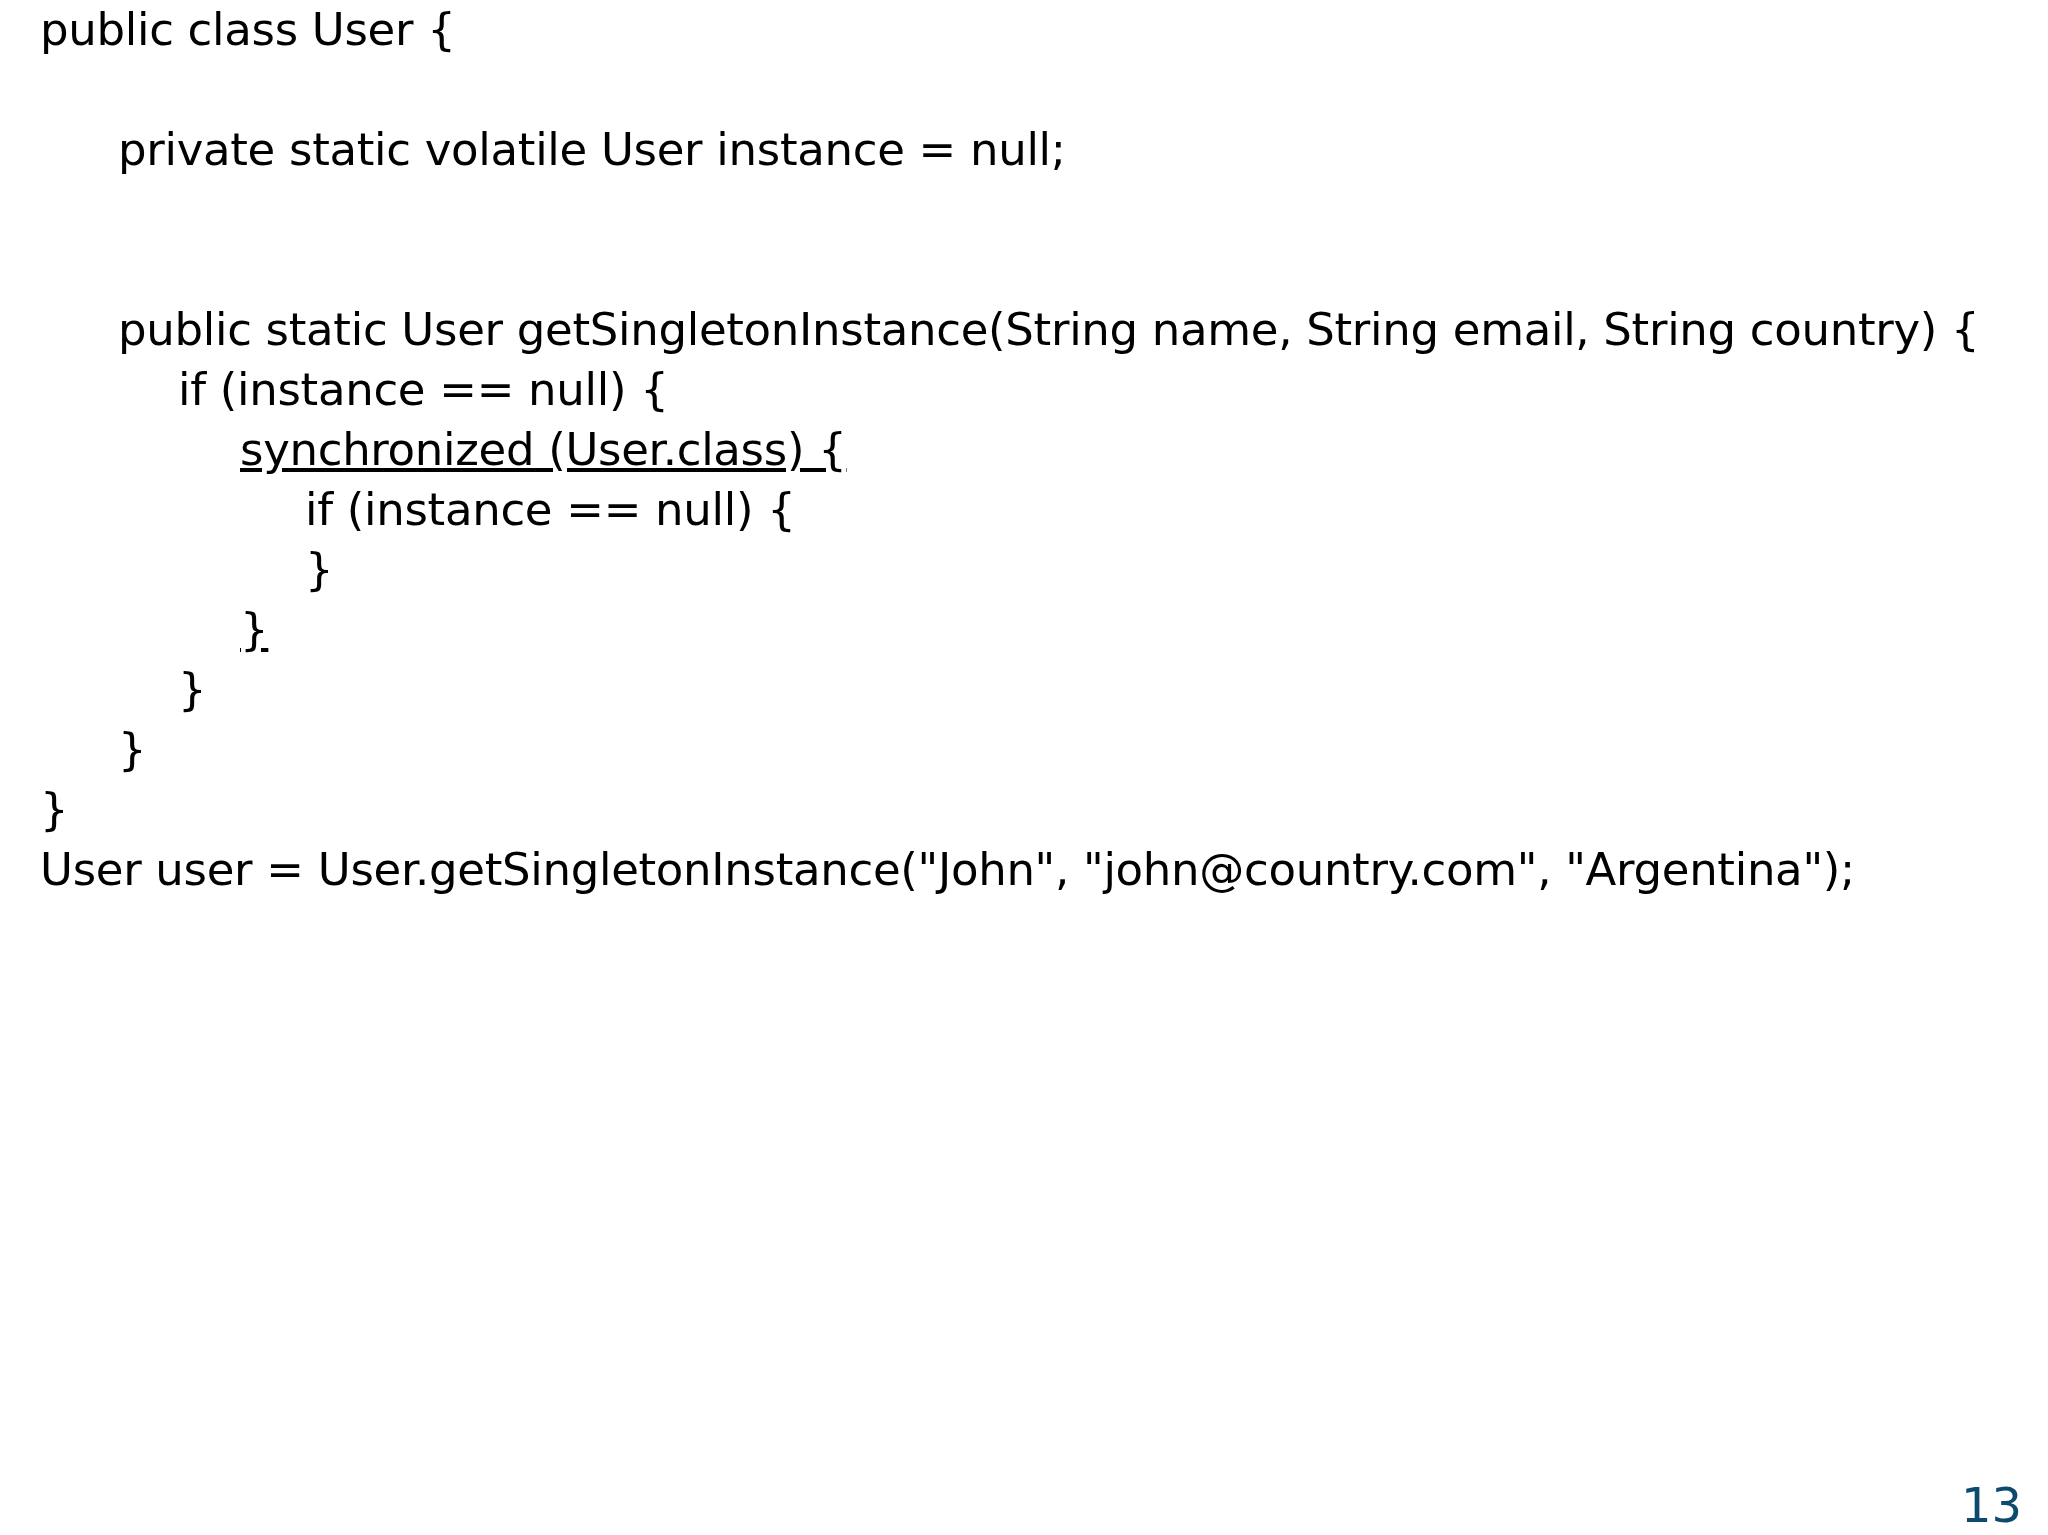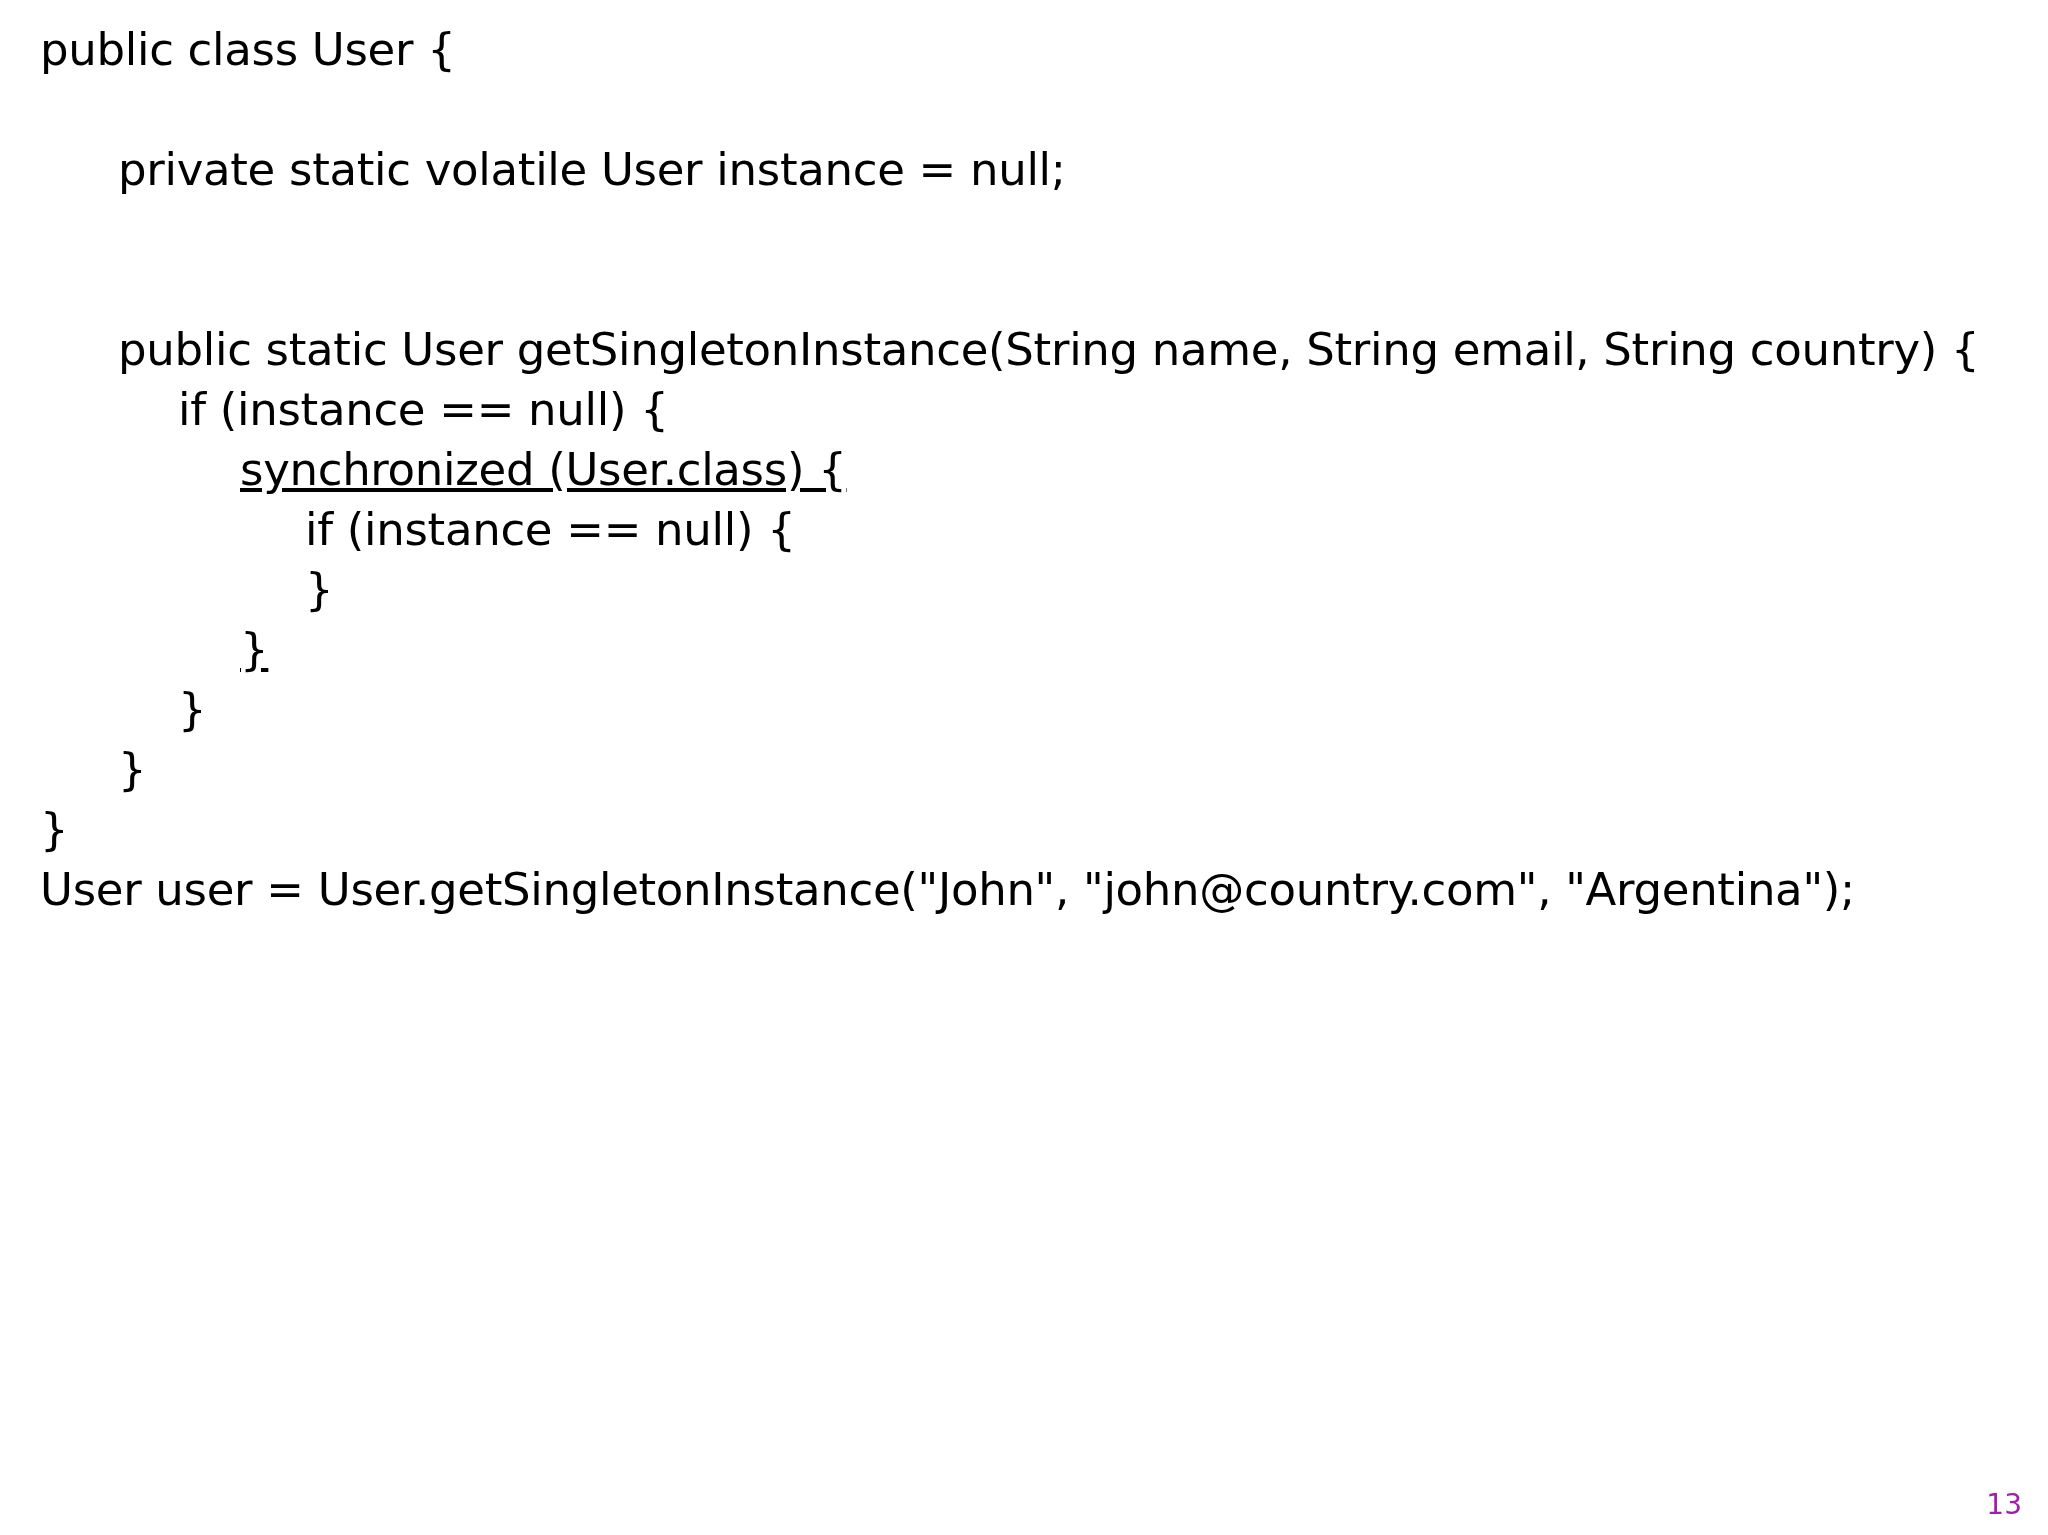--- a/index.html
+++ b/index.html
@@ -22,21 +22,20 @@
     position: absolute;
     left: 40px;
     top: 0px;
     width: 2008px;
     color: #000000;
     font-family: "DejaVu Sans", "Liberation Sans", sans-serif;
     font-size: 45px;
     line-height: 60px;
     letter-spacing: -0.3px;
     white-space: normal;
-    margin-top: 20px;
   }
   .code-line {
     display: block;
     min-height: 60px;
     white-space: pre-wrap;
     word-break: normal;
     text-indent: 0;
   }
   .code-line.blank {
     height: 60px;
@@ -52,23 +51,23 @@
   .wrap-line {
     text-indent: 78px;
     padding-left: 0px;
   }
 
   .page-number {
     position: absolute;
     right: 26px;
     bottom: 8px;
     font-family: "DejaVu Sans", "Liberation Sans", sans-serif;
-    font-size: 28px;
+    font-size: 48px;
     line-height: 44px;
-    color: #a21caf;
+    color: #0c4a6e;
     text-align: center;
     user-select: none;
   }
 </style>
 </head>
 <body>
 
 <div id="slide">
 
   <div class="code-block">

